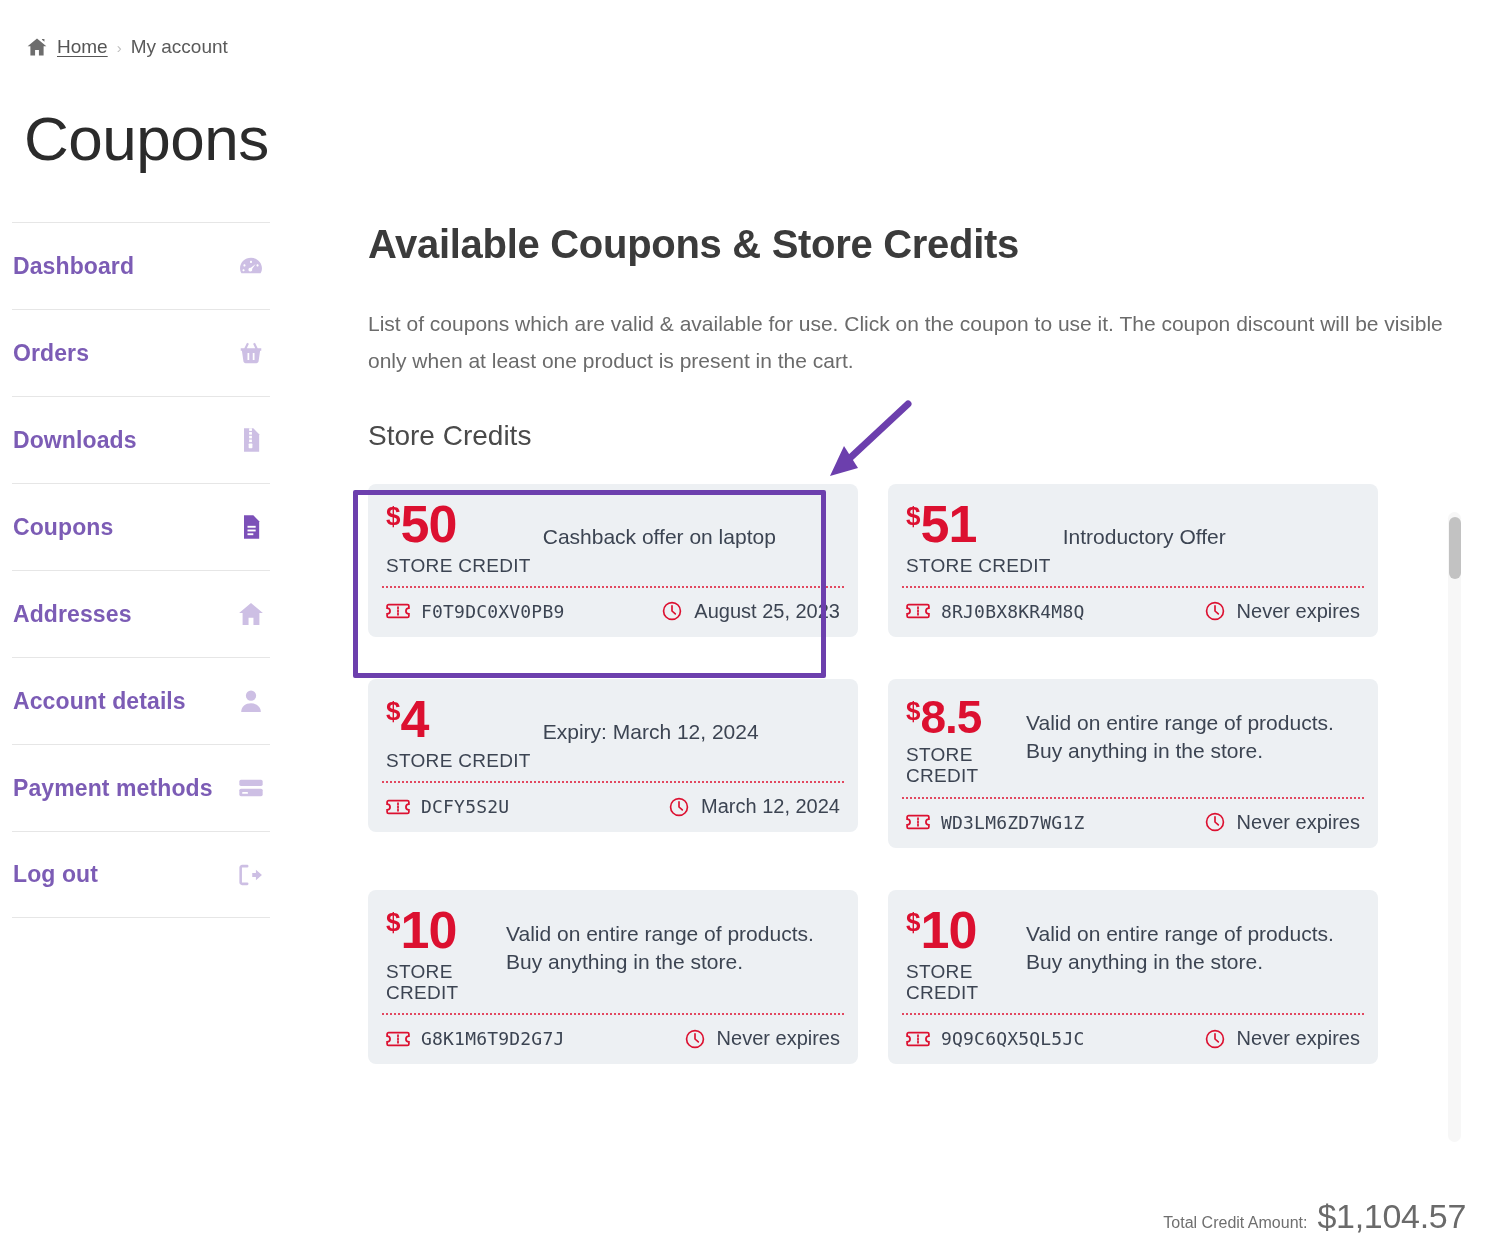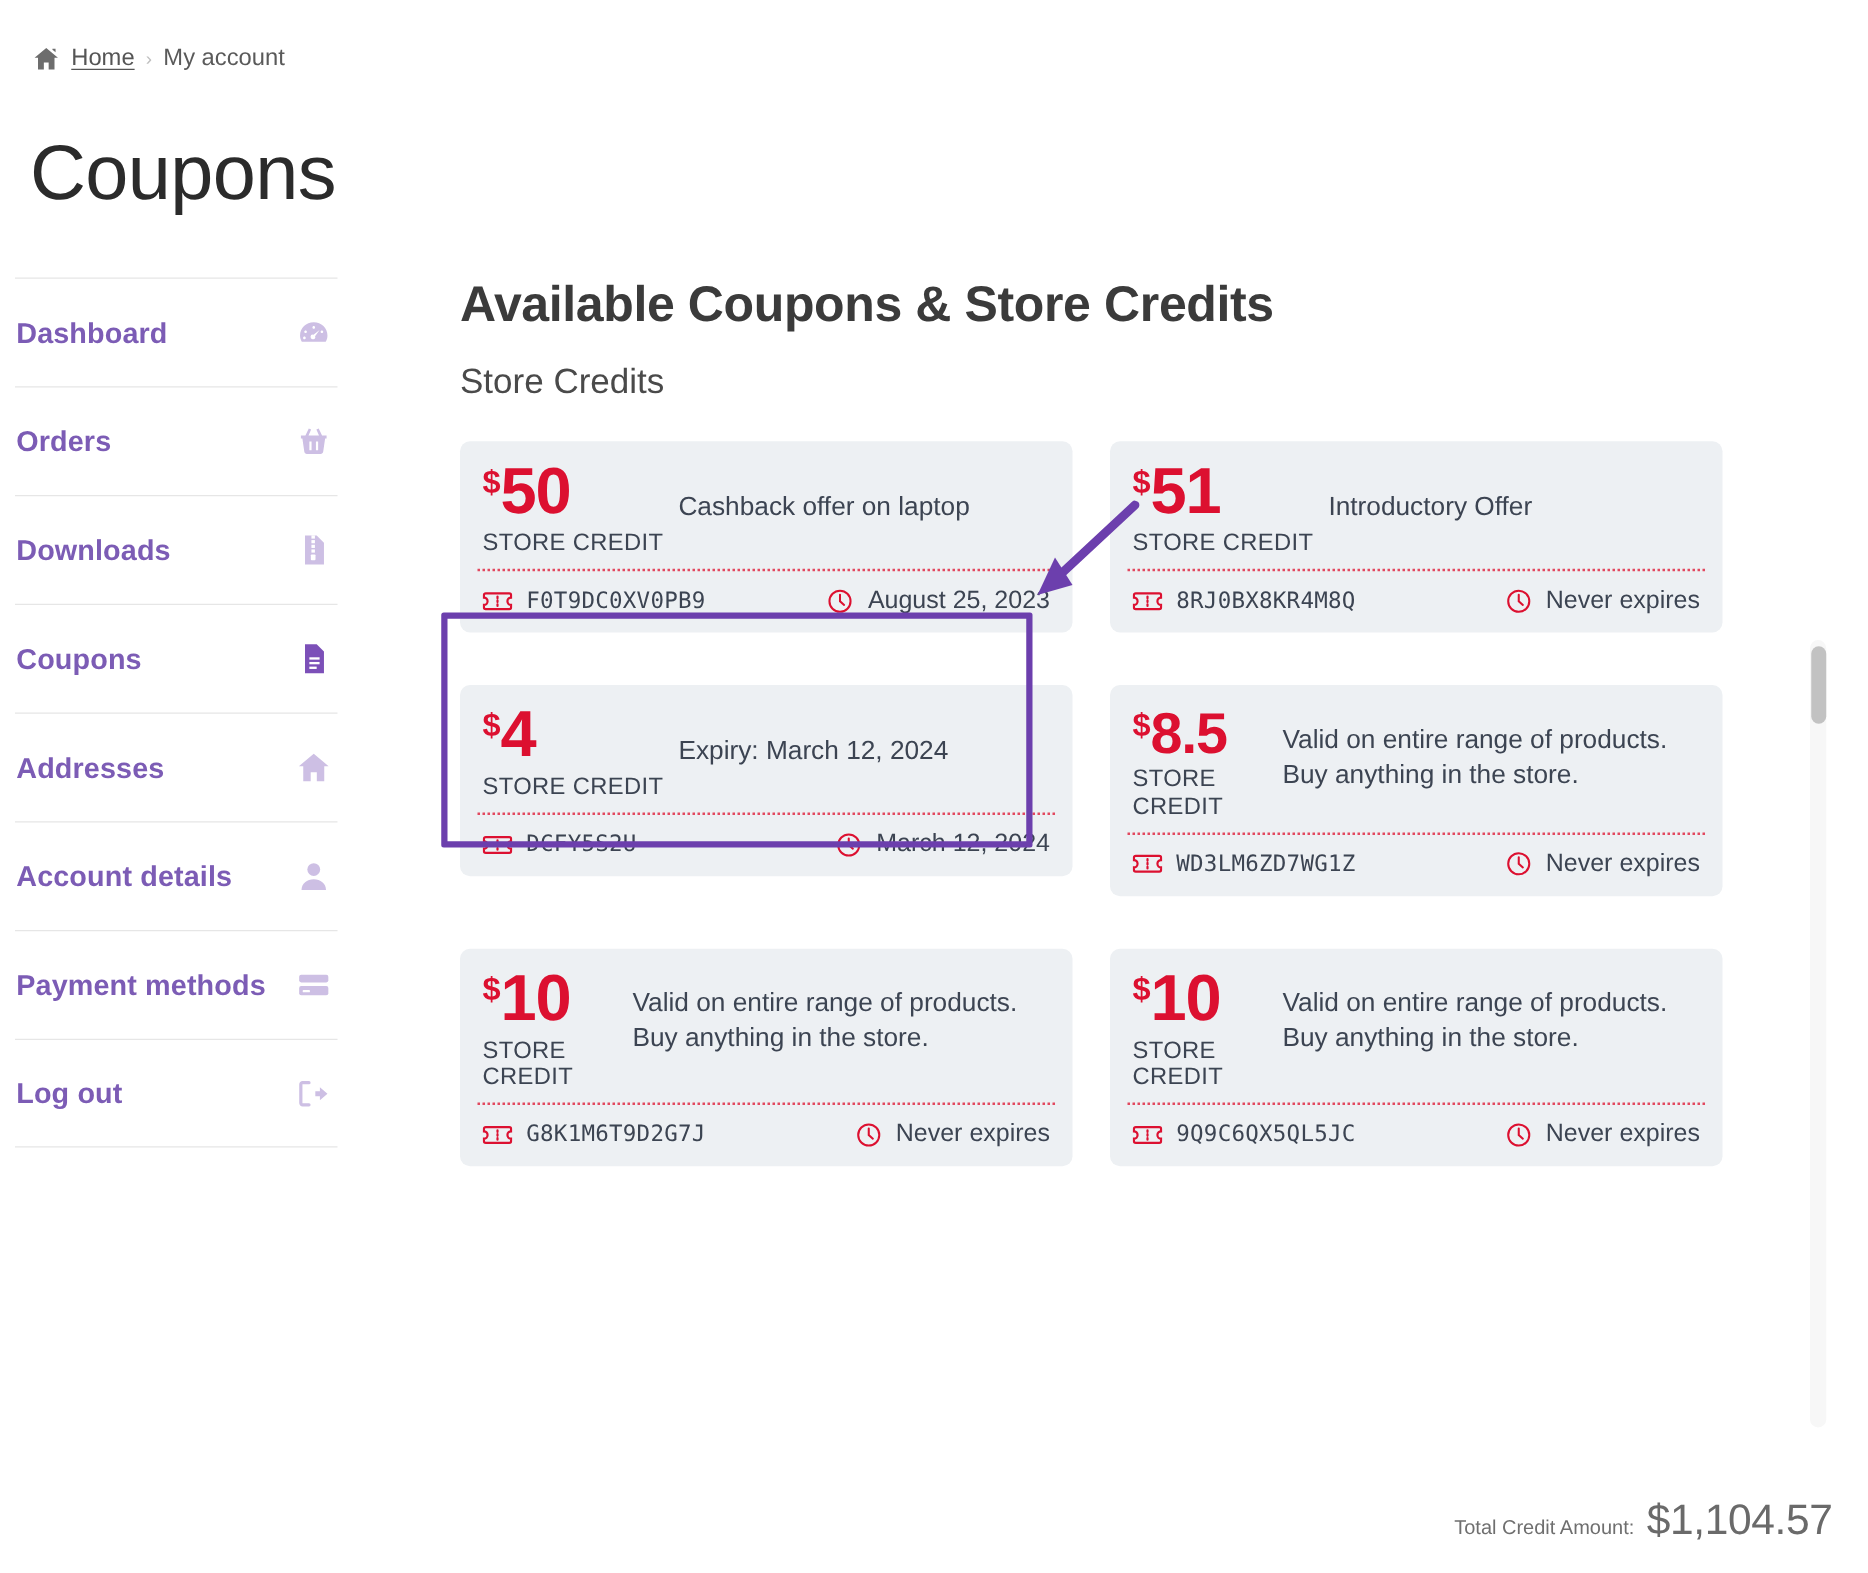--- a/index.html
+++ b/index.html
@@ -90,21 +90,21 @@
     position: absolute;
     left: 368px;
     top: 222px;
     width: 1078px;
   }
   .main-heading {
     font-size: 40px;
     font-weight: 700;
     color: #3b3b3b;
     letter-spacing: -0.3px;
-    margin-bottom: 22px;
+    margin-bottom: 38px;
   }
   .main-desc {
     font-size: 21px;
     line-height: 1.78;
     color: #6b6b6b;
     width: 1080px;
     margin-bottom: 40px;
   }
   .section-title {
     font-size: 28px;
@@ -343,20 +343,21 @@
           </svg>
           <svg style="margin-left:-20px" width="22" height="22" viewBox="0 0 24 24" fill="currentColor">
             <path d="M13 6.4 19.6 12 13 17.6v-3.4H9v-4.4h4V6.4z"></path>
           </svg>
         </span>
       </div>
     </aside>
 
   <main class="main">
     <h2 class="main-heading">Available Coupons &amp; Store Credits</h2>
+    <p class="main-desc">List of coupons which are valid &amp; available for use. Click on the coupon to use it. The coupon discount will be visible only when at least one product is present in the cart.</p>
     <h3 class="section-title">Store Credits</h3>
     <div class="coupon-grid" id="coupon-grid">
         <div class="coupon-row">
           <div class="coupon-slot left">
             <div class="coupon-card">
               <div class="coupon-top">
                 <div class="amount-block">
                   <div class="amount-line">
                     <span class="amount-currency">$</span>
                     <span class="amount-value">50</span>

